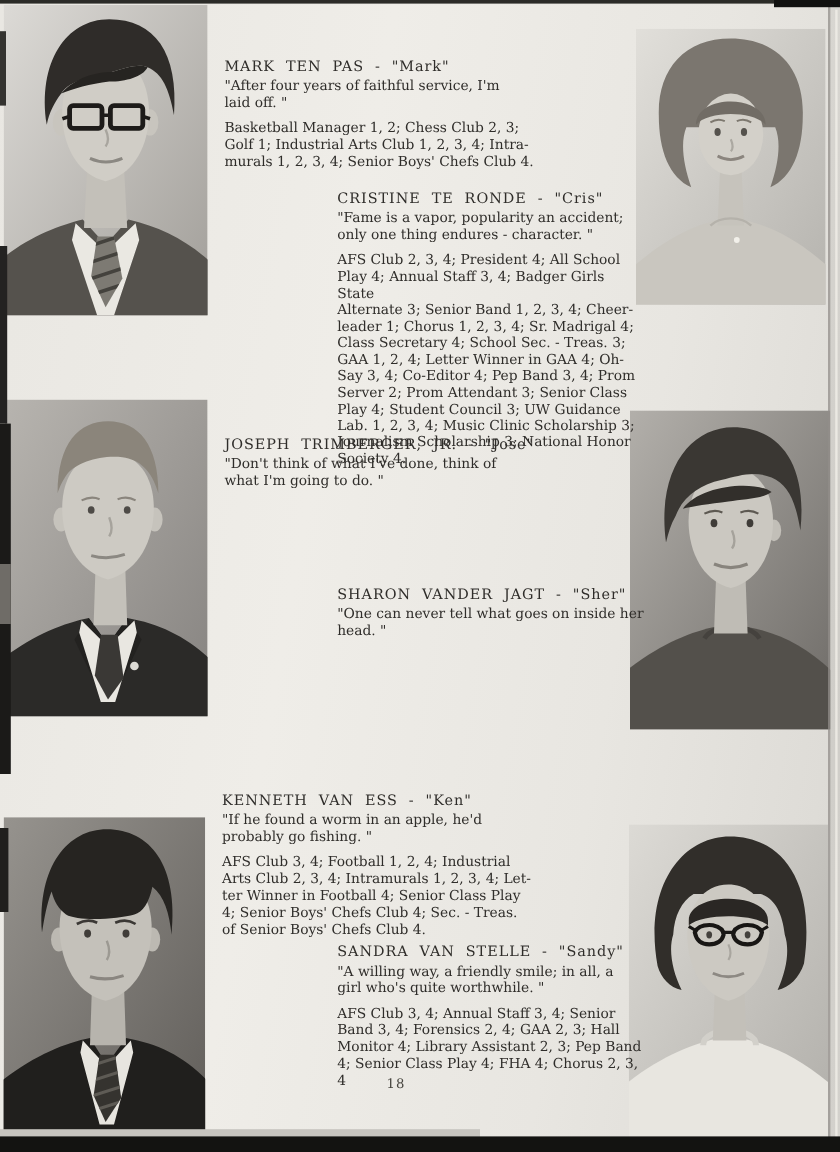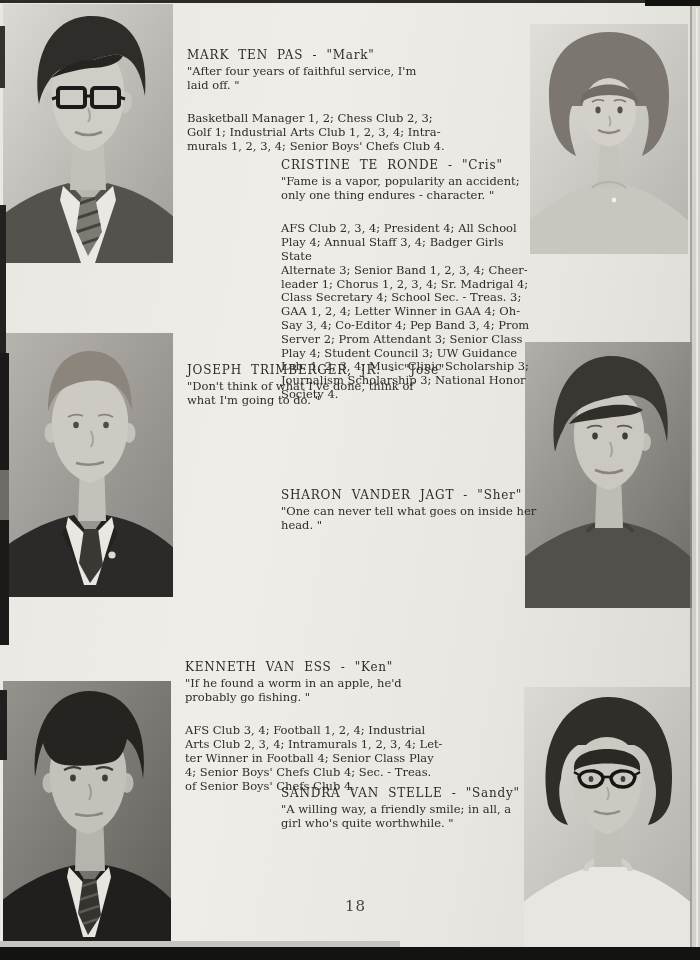--- a/index.html
+++ b/index.html
@@ -5,25 +5,25 @@
   html,body { margin:0; padding:0; background:#6f6d69; }
   .page {
     position:relative; width:700px; height:960px; overflow:hidden;
     background:linear-gradient(100deg,#e9e7e2 0%, #efede8 38%, #e8e6e1 70%, #dedcd7 92%, #d7d5d0 100%);
     font-family:"DejaVu Serif","Liberation Serif",serif;
     color:#2f2d2a;
   }
   .entry { position:absolute; font-size:11.5px; line-height:13.8px; }
   .entry .title { font-size:12px; letter-spacing:0.8px; word-spacing:4.5px; margin-bottom:2px; }
   .lines { white-space:pre-line; }
-  .acts { margin-top:20px; }
+  .acts { margin-top:8px; }
   .photo { position:absolute; margin:0; padding:0; }
   .photo svg { display:block; width:100%; height:100%; }
-  .pagenum { position:absolute; left:322px; top:897px; width:44px; text-align:right;
-             font-size:15px; color:#47453f; letter-spacing:1px; }
+  .pagenum { position:absolute; left:322px; top:897px; width:44px; text-align:left;
+             font-size:11px; color:#47453f; letter-spacing:1px; }
   .artifact { position:absolute; }
   .edge-right {
     left:692px; top:0; width:8px; height:960px;
     background:linear-gradient(180deg,#d8d6d1,#cfcdc8 55%,#d3d1cc);
   }
   .edge-right-line { left:690px; top:0; width:2px; height:960px; background:#918e89; opacity:.75; }
   .edge-right-hl { left:696px; top:8px; width:2px; height:944px; background:#f1efe9; opacity:.8; }
   .strip-top { left:0; top:0; width:700px; height:3px; background:#161613; opacity:.9; }
   .strip-top-right { left:645px; top:0; width:55px; height:6px; background:#111110; }
   .strip-a { left:0; top:26px;  width:5px; height:62px;  background:#343330; }
@@ -258,20 +258,24 @@
 Arts Club 2, 3, 4; Intramurals 1, 2, 3, 4; Let-
 ter Winner in Football 4; Senior Class Play
 4; Senior Boys' Chefs Club 4; Sec. - Treas.
 of Senior Boys' Chefs Club 4.</div>
   </div>
 
   <div class="entry" style="left:281px;top:787px;width:254px">
     <div class="title">SANDRA VAN STELLE - "Sandy"</div>
     <div class="lines quote">"A willing way, a friendly smile; in all, a
 girl who's quite worthwhile. "</div>
+    <div class="lines acts">AFS Club 3, 4; Annual Staff 3, 4; Senior
+Band 3, 4; Forensics 2, 4; GAA 2, 3; Hall
+Monitor 4; Library Assistant 2, 3; Pep Band
+4; Senior Class Play 4; FHA 4; Chorus 2, 3, 4</div>
   </div>
 
   <div class="pagenum">18</div>
 
   <div class="artifact edge-right"></div>
   <div class="artifact edge-right-line"></div>
   <div class="artifact edge-right-hl"></div>
   <div class="artifact strip-top"></div>
   <div class="artifact strip-top-right"></div>
   <div class="artifact strip-a"></div>

